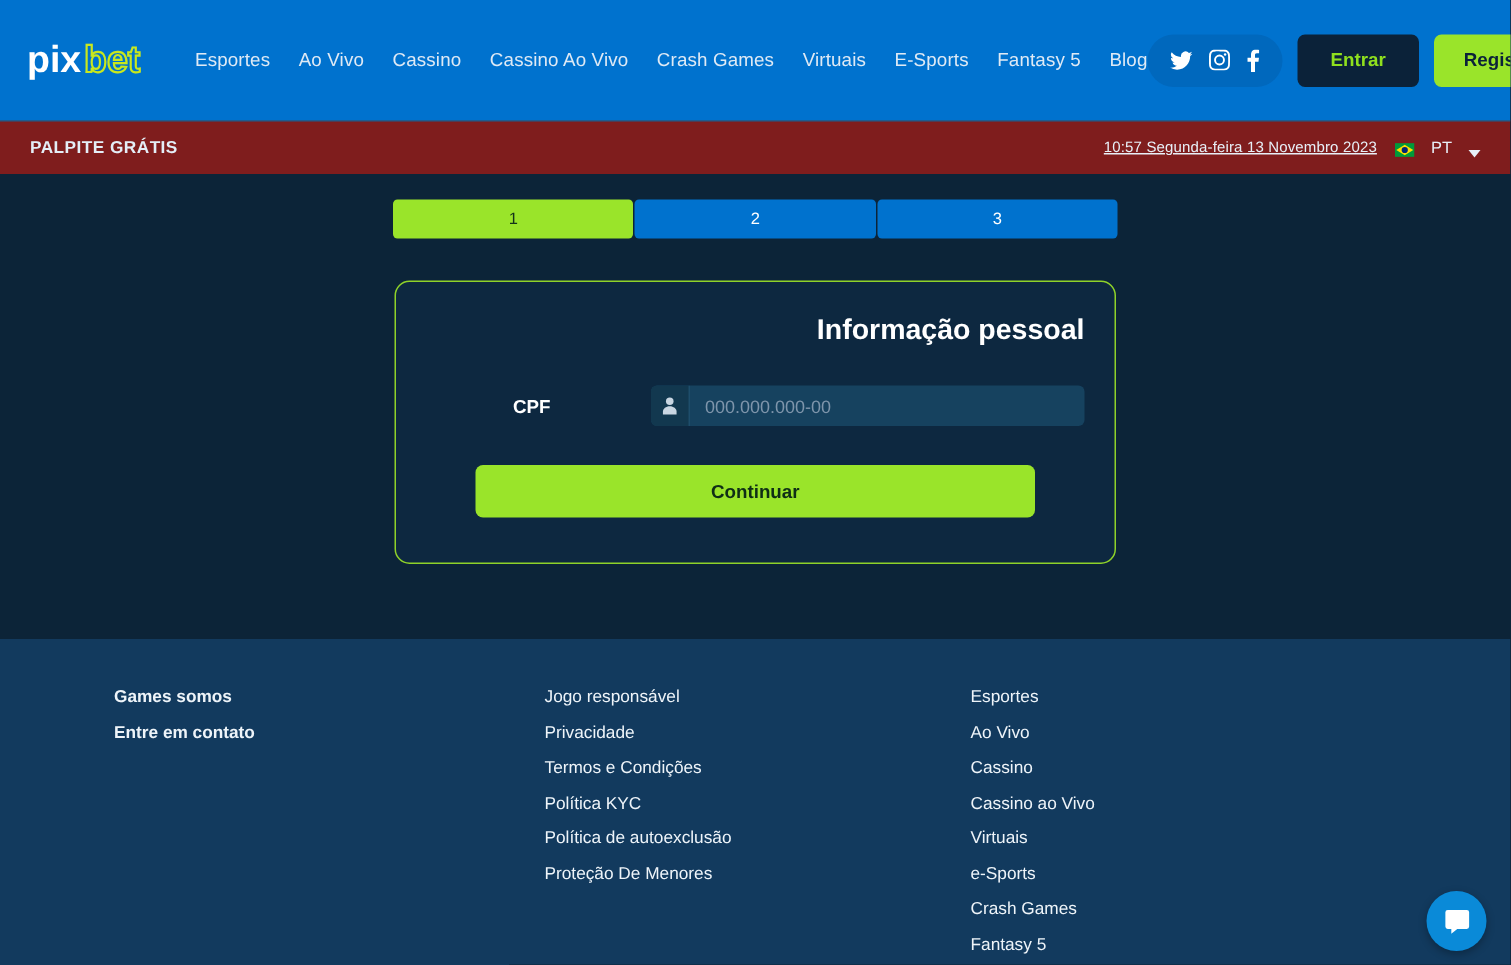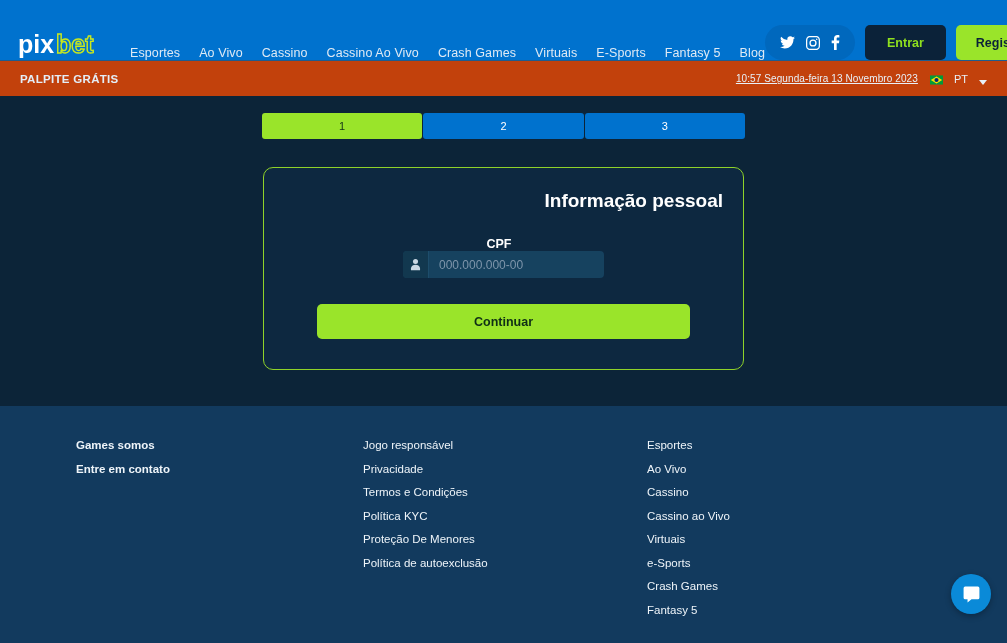--- a/index.html
+++ b/index.html
@@ -6,22 +6,22 @@
   * { margin:0; padding:0; box-sizing:border-box; }
   html, body {
     width:1007px; height:643px;
     font-family:"Liberation Sans", sans-serif;
     background:#0c2438;
     overflow:hidden;
   }
 
   
   .header {
-    height:60px; background:#0072ce;
-    display:flex; align-items:flex-end;
+    height:80px; background:#0072ce;
+    display:flex; align-items:center;
     padding:0 16px 0 18px;
     position:relative;
   }
   .logo { display:flex; align-items:center; margin-right:14px; user-select:none; }
   .logo svg { display:block; }
 
   .nav { display:flex; align-items:center; gap:19px; flex:0 0 auto; }
   .nav-item {
     color:#dfeaf5; font-size:12.5px; white-space:nowrap;
     cursor:pointer; letter-spacing:.1px;
@@ -48,21 +48,21 @@
   .btn-registro {
     background:#9ae42a; color:#0b2239;
     font-size:12.5px; font-weight:bold;
     border:none; border-radius:5px;
     padding:0 20px; height:35px; cursor:pointer;
     min-width:80px;
   }
 
   
   .subheader {
-    height:36px; background:#c2410c;
+    height:36px; background:#7f1d1d;
     display:flex; align-items:center;
     padding:0 20px;
     border-top:1px solid #1f5c8e;
   }
   .subheader-title {
     color:#e4eef7; font-size:11.5px; font-weight:bold; letter-spacing:.3px;
   }
   .subheader-right {
     margin-left:auto; display:flex; align-items:center; gap:12px;
   }
@@ -96,21 +96,21 @@
     background:#0d2840;
     border:1.5px solid #8fd229;
     border-radius:10px;
     padding:22px 20px 26px;
   }
   .card-title {
     text-align:right; color:#ffffff;
     font-size:19px; font-weight:bold;
     margin-bottom:25px;
   }
-  .field-row { display:flex; align-items:center; margin-bottom:26px;flex-direction:column; }
+  .field-row { display:flex; align-items:center; margin-bottom:26px; }
   .field-label {
     width:150px; padding-left:58px;
     color:#ffffff; font-size:12.5px; font-weight:bold;
   }
   .input-wrap {
     flex:1; display:flex; align-items:center;
     background:#16425f; border-radius:4px;
     height:27px; overflow:hidden; max-width:296px;
   }
   .input-icon {
@@ -264,22 +264,22 @@
     <div class="footer-col">
       <span class="footer-link">Games somos</span>
       <span class="footer-link">Entre em contato</span>
     </div>
 
     <div class="footer-col">
       <span class="footer-link">Jogo responsável</span>
       <span class="footer-link">Privacidade</span>
       <span class="footer-link">Termos e Condições</span>
       <span class="footer-link">Política KYC</span>
+      <span class="footer-link">Política de autoexclusão</span>
       <span class="footer-link">Proteção De Menores</span>
-      <span class="footer-link">Política de autoexclusão</span>
     </div>
 
     <div class="footer-col">
       <span class="footer-link">Esportes</span>
       <span class="footer-link">Ao Vivo</span>
       <span class="footer-link">Cassino</span>
       <span class="footer-link">Cassino ao Vivo</span>
       <span class="footer-link">Virtuais</span>
       <span class="footer-link">e-Sports</span>
       <span class="footer-link">Crash Games</span>

